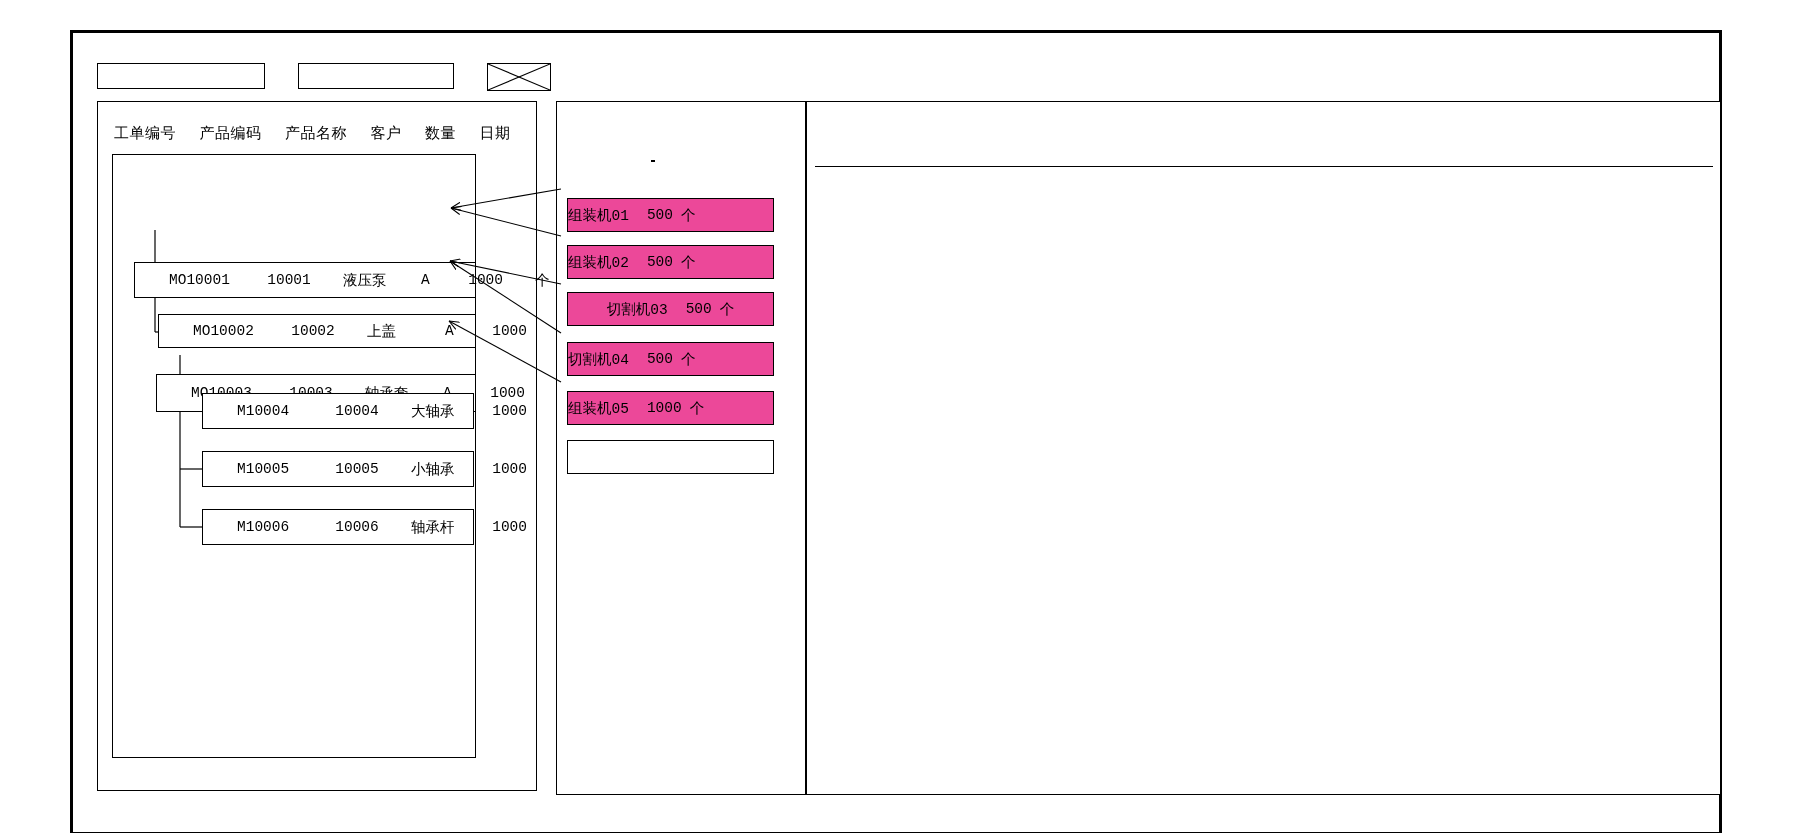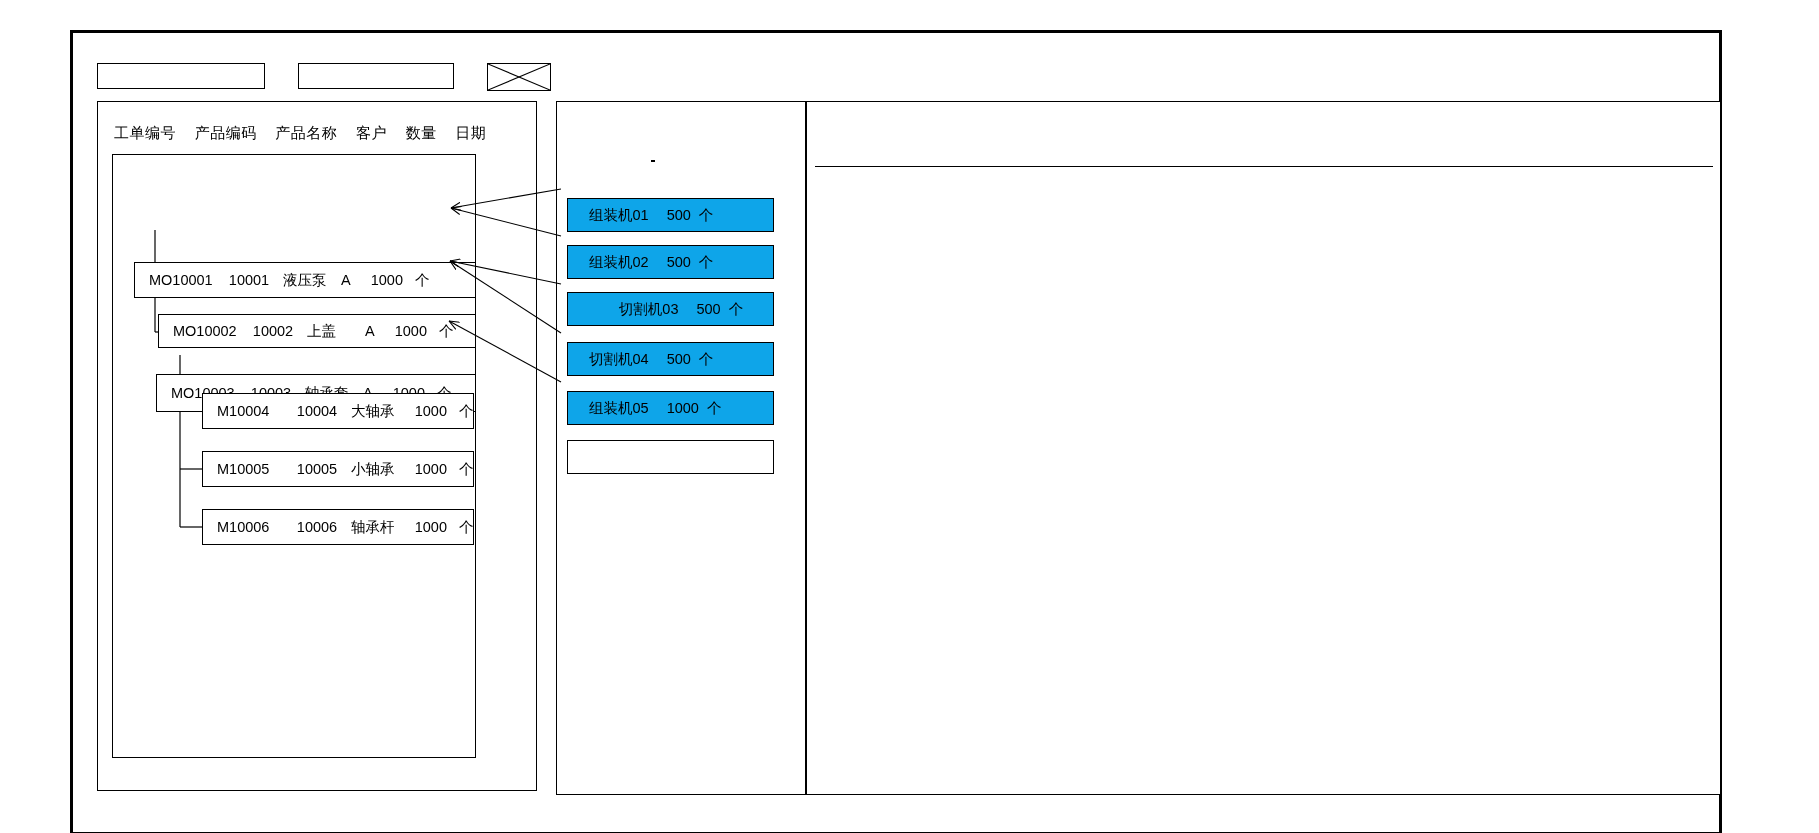--- a/index.html
+++ b/index.html
@@ -8,20 +8,21 @@
     width: 1819px; height: 833px;
     background: #ffffff;
     font-family: "Liberation Sans", "DejaVu Sans", sans-serif;
     overflow: hidden;
   }
   #root {
     position: relative;
     width: 1819px;
     height: 781px;
     background: #ffffff;
+    font-family: Liberation Mono, monospace;
   }
 
   
   .window-frame {
     position: absolute;
     left: 70px; top: 30px;
     width: 1652px; height: 805px;
     border: 3px solid #000;
     background: #fff;
   }
@@ -85,21 +86,21 @@
     position: absolute;
     border: 1.2px solid #000;
     background: #fff;
     display: flex;
     align-items: center;
     font-size: 14.5px;
     color: #000;
     white-space: nowrap;
     padding-left: 14px;
   }
-  .bom-row .cell { margin-right: 12px; }
+  .bom-row .cell { margin-right: 12px; margin-left: 20px; }
   .bom-row .cell.code { min-width: 66px; }
   .bom-row .cell.part { min-width: 44px; text-align: center; }
   .bom-row .cell.name { min-width: 46px; }
   .bom-row .cell.cust { min-width: 12px; }
   .bom-row .cell.qty  { min-width: 38px; text-align: right; }
   .bom-row .cell.unit { min-width: 12px; }
 
   
   .tree-lines {
     position: absolute;
@@ -107,27 +108,27 @@
     width: 440px; height: 690px;
     pointer-events: none;
   }
 
   
   .mach-row {
     position: absolute;
     left: 10px;
     width: 207px; height: 34px;
     border: 1.2px solid #000;
-    background: #0ea5e9;
+    background: #ec4899;
     display: flex;
     align-items: center;
     font-size: 14.5px;
     color: #000;
     white-space: nowrap;
-    padding-left: 21px;
+    padding-left: 0;
   }
   .mach-row .m-name { margin-right: 18px; }
   .mach-row .m-qty  { margin-right: 8px; }
   .mach-empty {
     position: absolute;
     left: 10px;
     width: 207px; height: 34px;
     border: 1.2px solid #000;
     background: #fff;
   }

